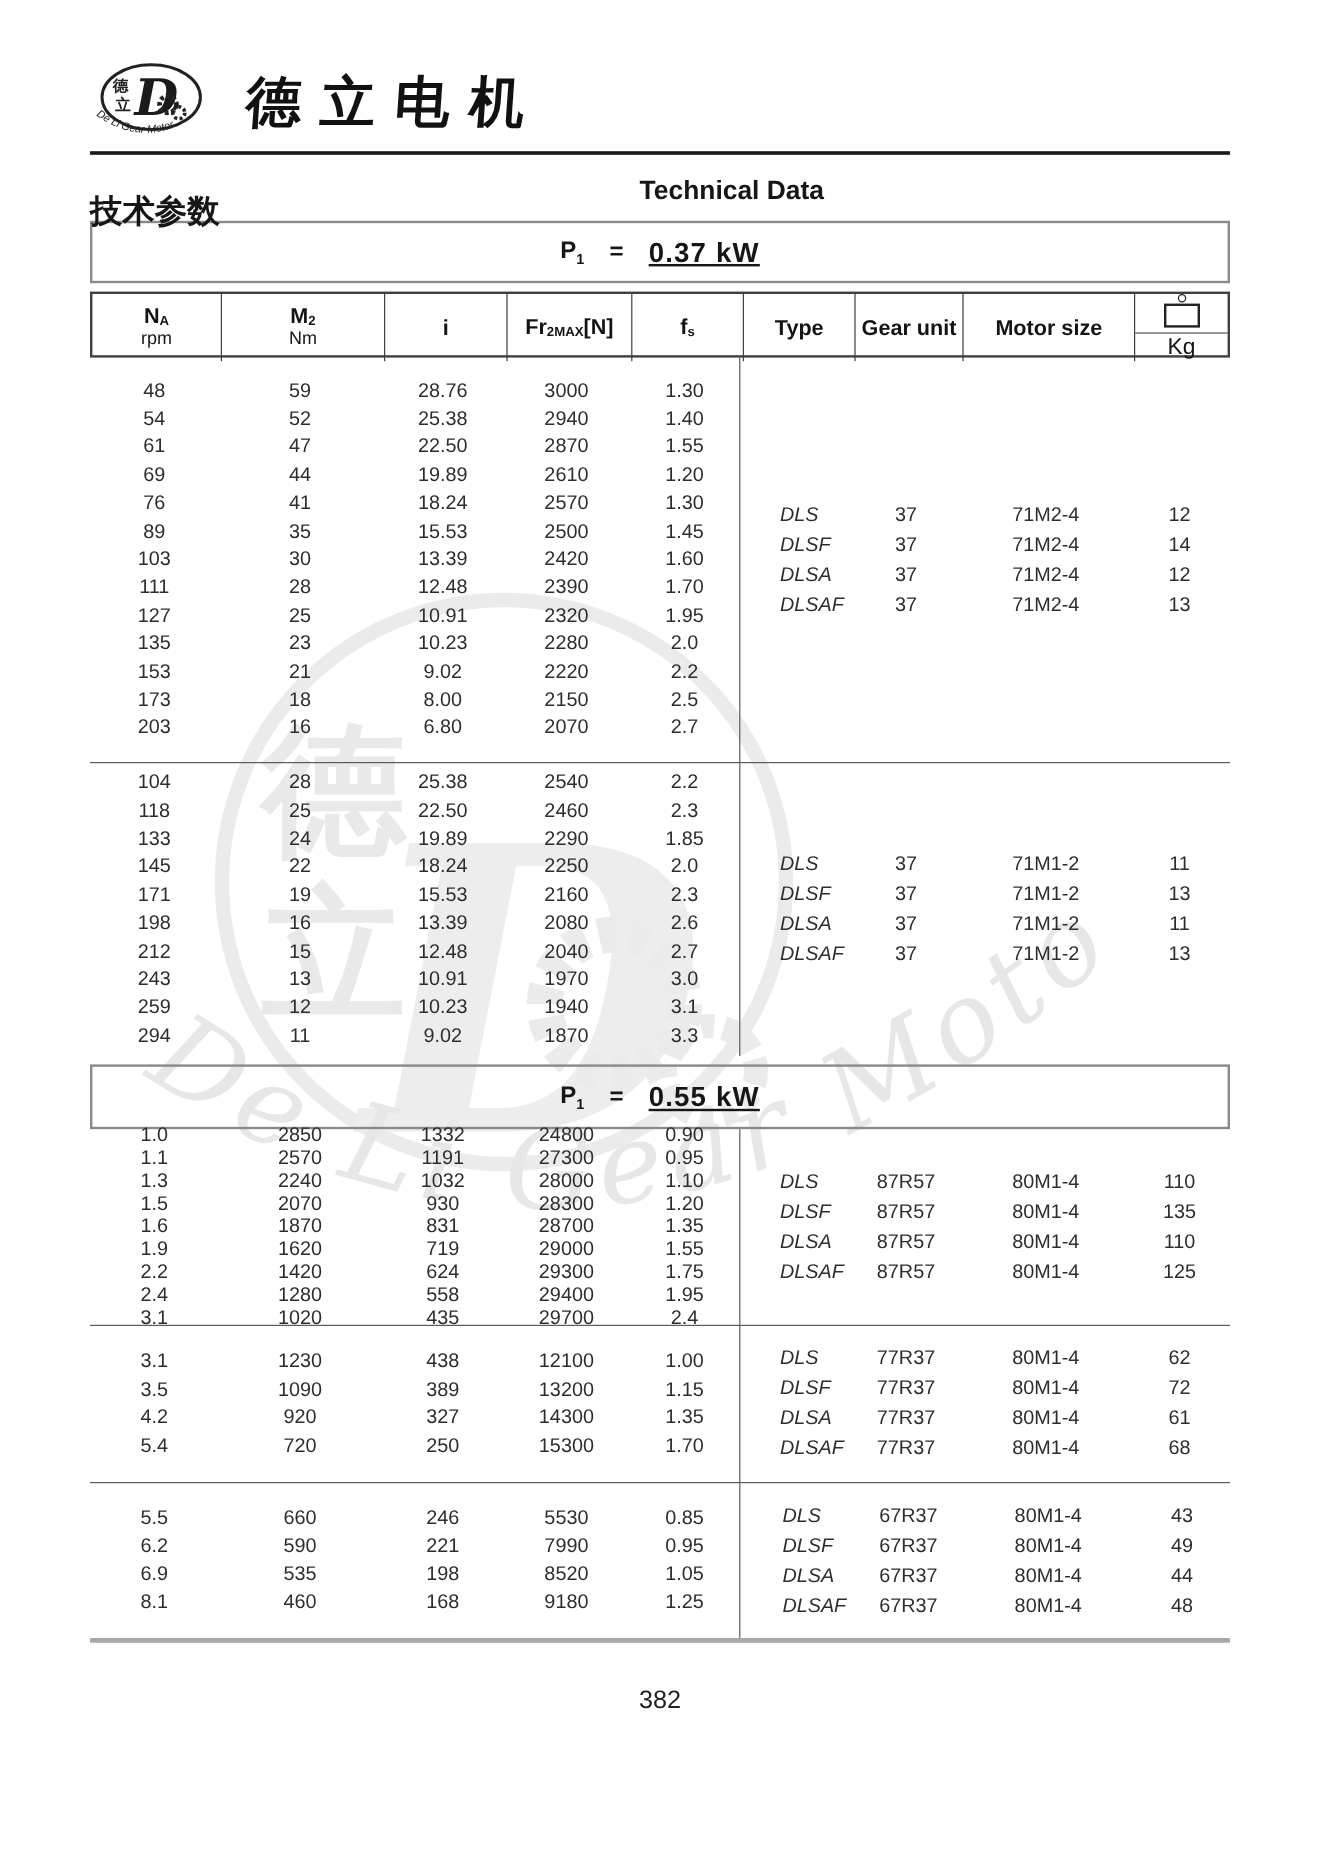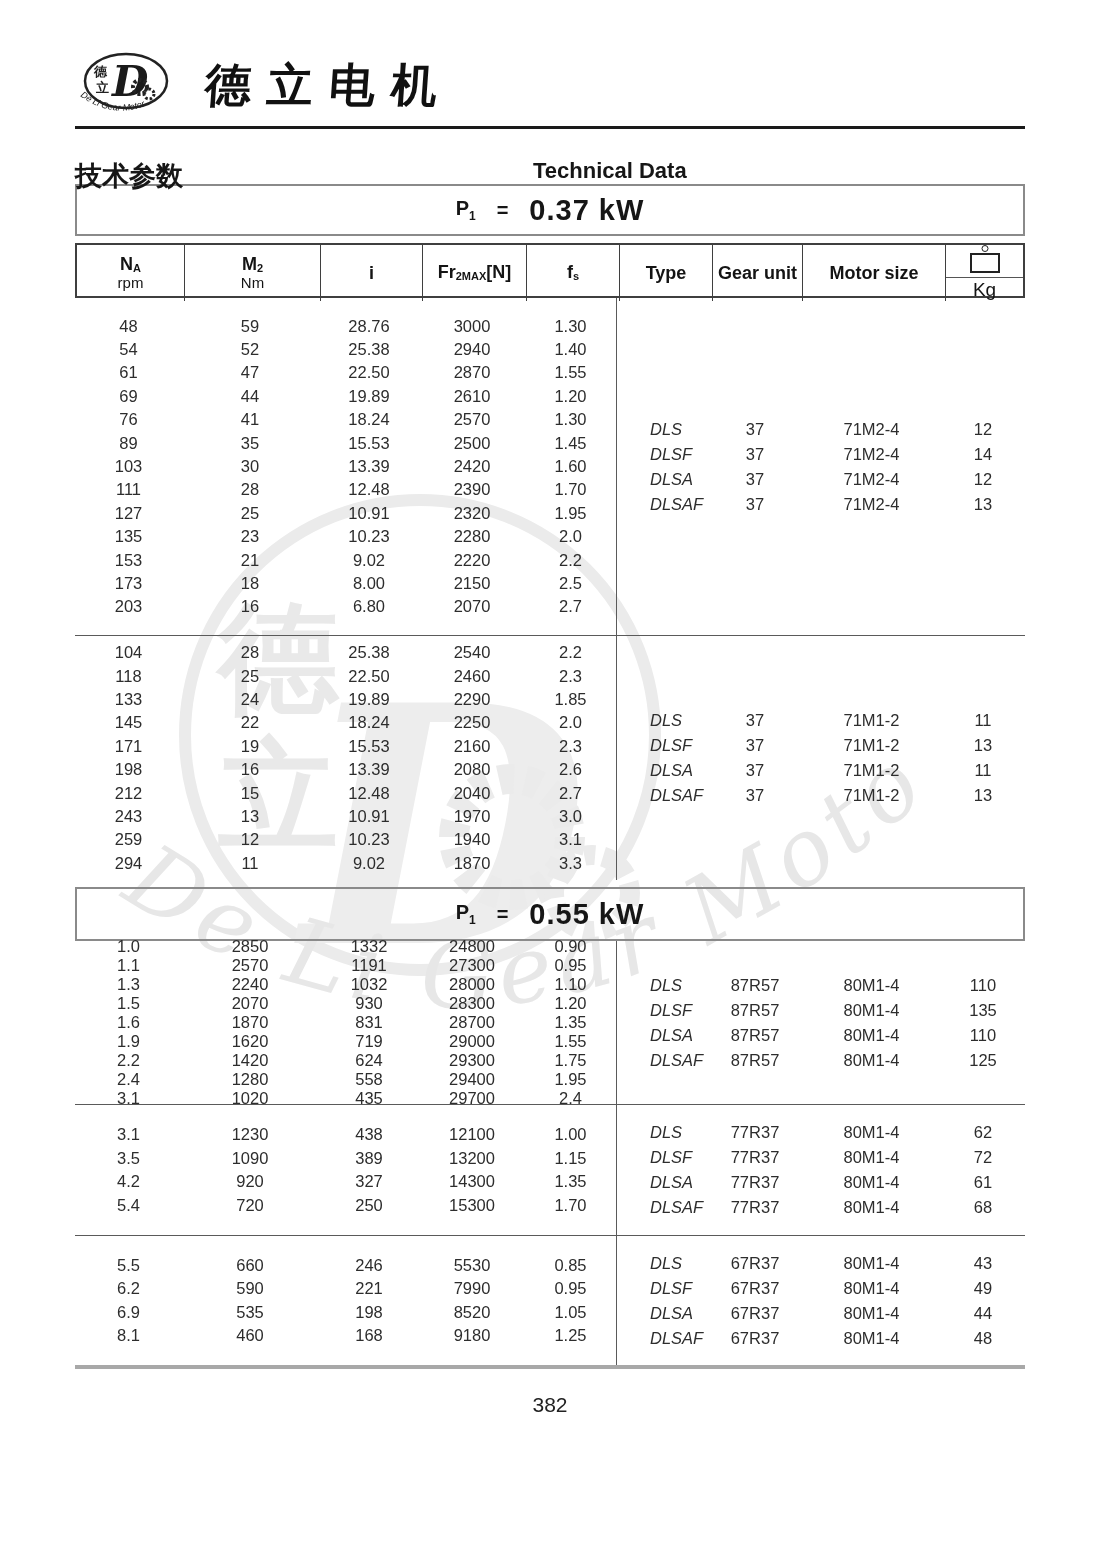--- a/index.html
+++ b/index.html
@@ -12,32 +12,32 @@
 
   
   .brand-row { display:flex; align-items:center; padding-top:50px; height:72px; }
   .brand-name {
     font-family:"DejaVu Serif", serif; font-weight:bold; font-size:46px;
     letter-spacing:16px; color:#111; margin-left:28px; transform:skewX(-4deg);
   }
   .top-rule { height:3px; background:#1a1a1a; margin-top:4px; }
   .section-row { position:relative; height:36px; margin-top:13px; }
   .sec-cn { position:absolute; left:0; top:16px; font-size:27px; font-weight:bold; color:#161616; }
-  .sec-en { position:absolute; left:458px; top:16px; font-size:22px; font-weight:bold; color:#161616; }
+  .sec-en { position:absolute; left:458px; top:4px; font-size:22px; font-weight:bold; color:#161616; }
 
   
   .pbox {
     border:2px solid #8a8a8a; height:48px; margin-top:6px;
     display:flex; align-items:center; justify-content:center; background:transparent;gap:20px;
   }
   .pbox2 { margin-top:7px; height:50px; }
   .p-pre { font-size:20px; font-weight:bold; color:#161616; }
   .p-pre sub { font-size:12px; }
   .p-eq { font-size:20px; font-weight:bold; color:#161616; margin:0 1px; }
-  .p-val { font-size:29px; font-weight:bold; color:#161616; letter-spacing:1px; }
+  .p-val { font-size:23px; font-weight:bold; color:#161616; letter-spacing:1px;text-decoration:underline; }
 
   
   .cols {
     display:grid; grid-template-columns:107px 136px 102px 104px 93px 93px 90px 143px 1fr;
     border:2px solid #3f3f3f; height:55px; margin-top:7px; box-sizing:border-box; background:transparent;
   }
   .hc {
     border-left:1.5px solid #3f3f3f; display:flex; flex-direction:column;
     align-items:center; justify-content:center; color:#141414;
   }
@@ -49,31 +49,31 @@
   .wicon::before {
     content:""; position:absolute; top:-10px; left:50%; transform:translateX(-50%);
     width:5px; height:5px; border:1.5px solid #222; border-radius:50%; background:#fff;
   }
   .kgdiv { width:100%; height:1px; background:#555; margin:4px 0 1px; }
   .kglabel { font-size:19px; font-weight:normal; }
 
   
   .block { display:flex; box-sizing:border-box; }
   .sep-thin { border-bottom:1.5px solid #5a5a5a; }
-  .sep-thick { border-bottom:4px solid #a8a8a8; }
+  .sep-thick { border-bottom:4px solid #a8a8a8;justify-content:space-between; }
   .bl { width:542px; border-right:1.5px solid #5a5a5a; display:flex; flex-direction:column; justify-content:center; box-sizing:border-box; }
   .br { width:406px; display:flex; flex-direction:column; justify-content:center; }
   .row { display:grid; grid-template-columns:107px 136px 102px 104px 93px; height:23.4px; align-items:center; }
   .row > div { text-align:center; font-size:16.5px; color:#2d2d2d; }
   .trow { display:grid; grid-template-columns:93px 90px 143px 80px; height:25px; align-items:center; }
   .trow > div { text-align:center; font-size:16.5px; color:#2d2d2d; }
   .trow .t0 { text-align:left; padding-left:33px;font-style:italic; }
 
   
-  .footer { text-align:center; margin-top:24px; font-size:21px; color:#222; }
+  .footer { text-align:center; margin-top:36px; font-size:21px; color:#222; }
 </style>
 </head>
 <body>
 
 <div class="page">
 
   <svg class="watermark" width="880" height="690" viewBox="0 0 880 690" xmlns="http://www.w3.org/2000/svg">
     <ellipse cx="330" cy="270" rx="235" ry="235" fill="none" stroke="#ebebeb" stroke-width="12"></ellipse>
     <text x="128" y="235" font-size="120" font-weight="bold" fill="#e9e9e9">德</text>
     <text x="128" y="372" font-size="120" font-weight="bold" fill="#e9e9e9">立</text>

